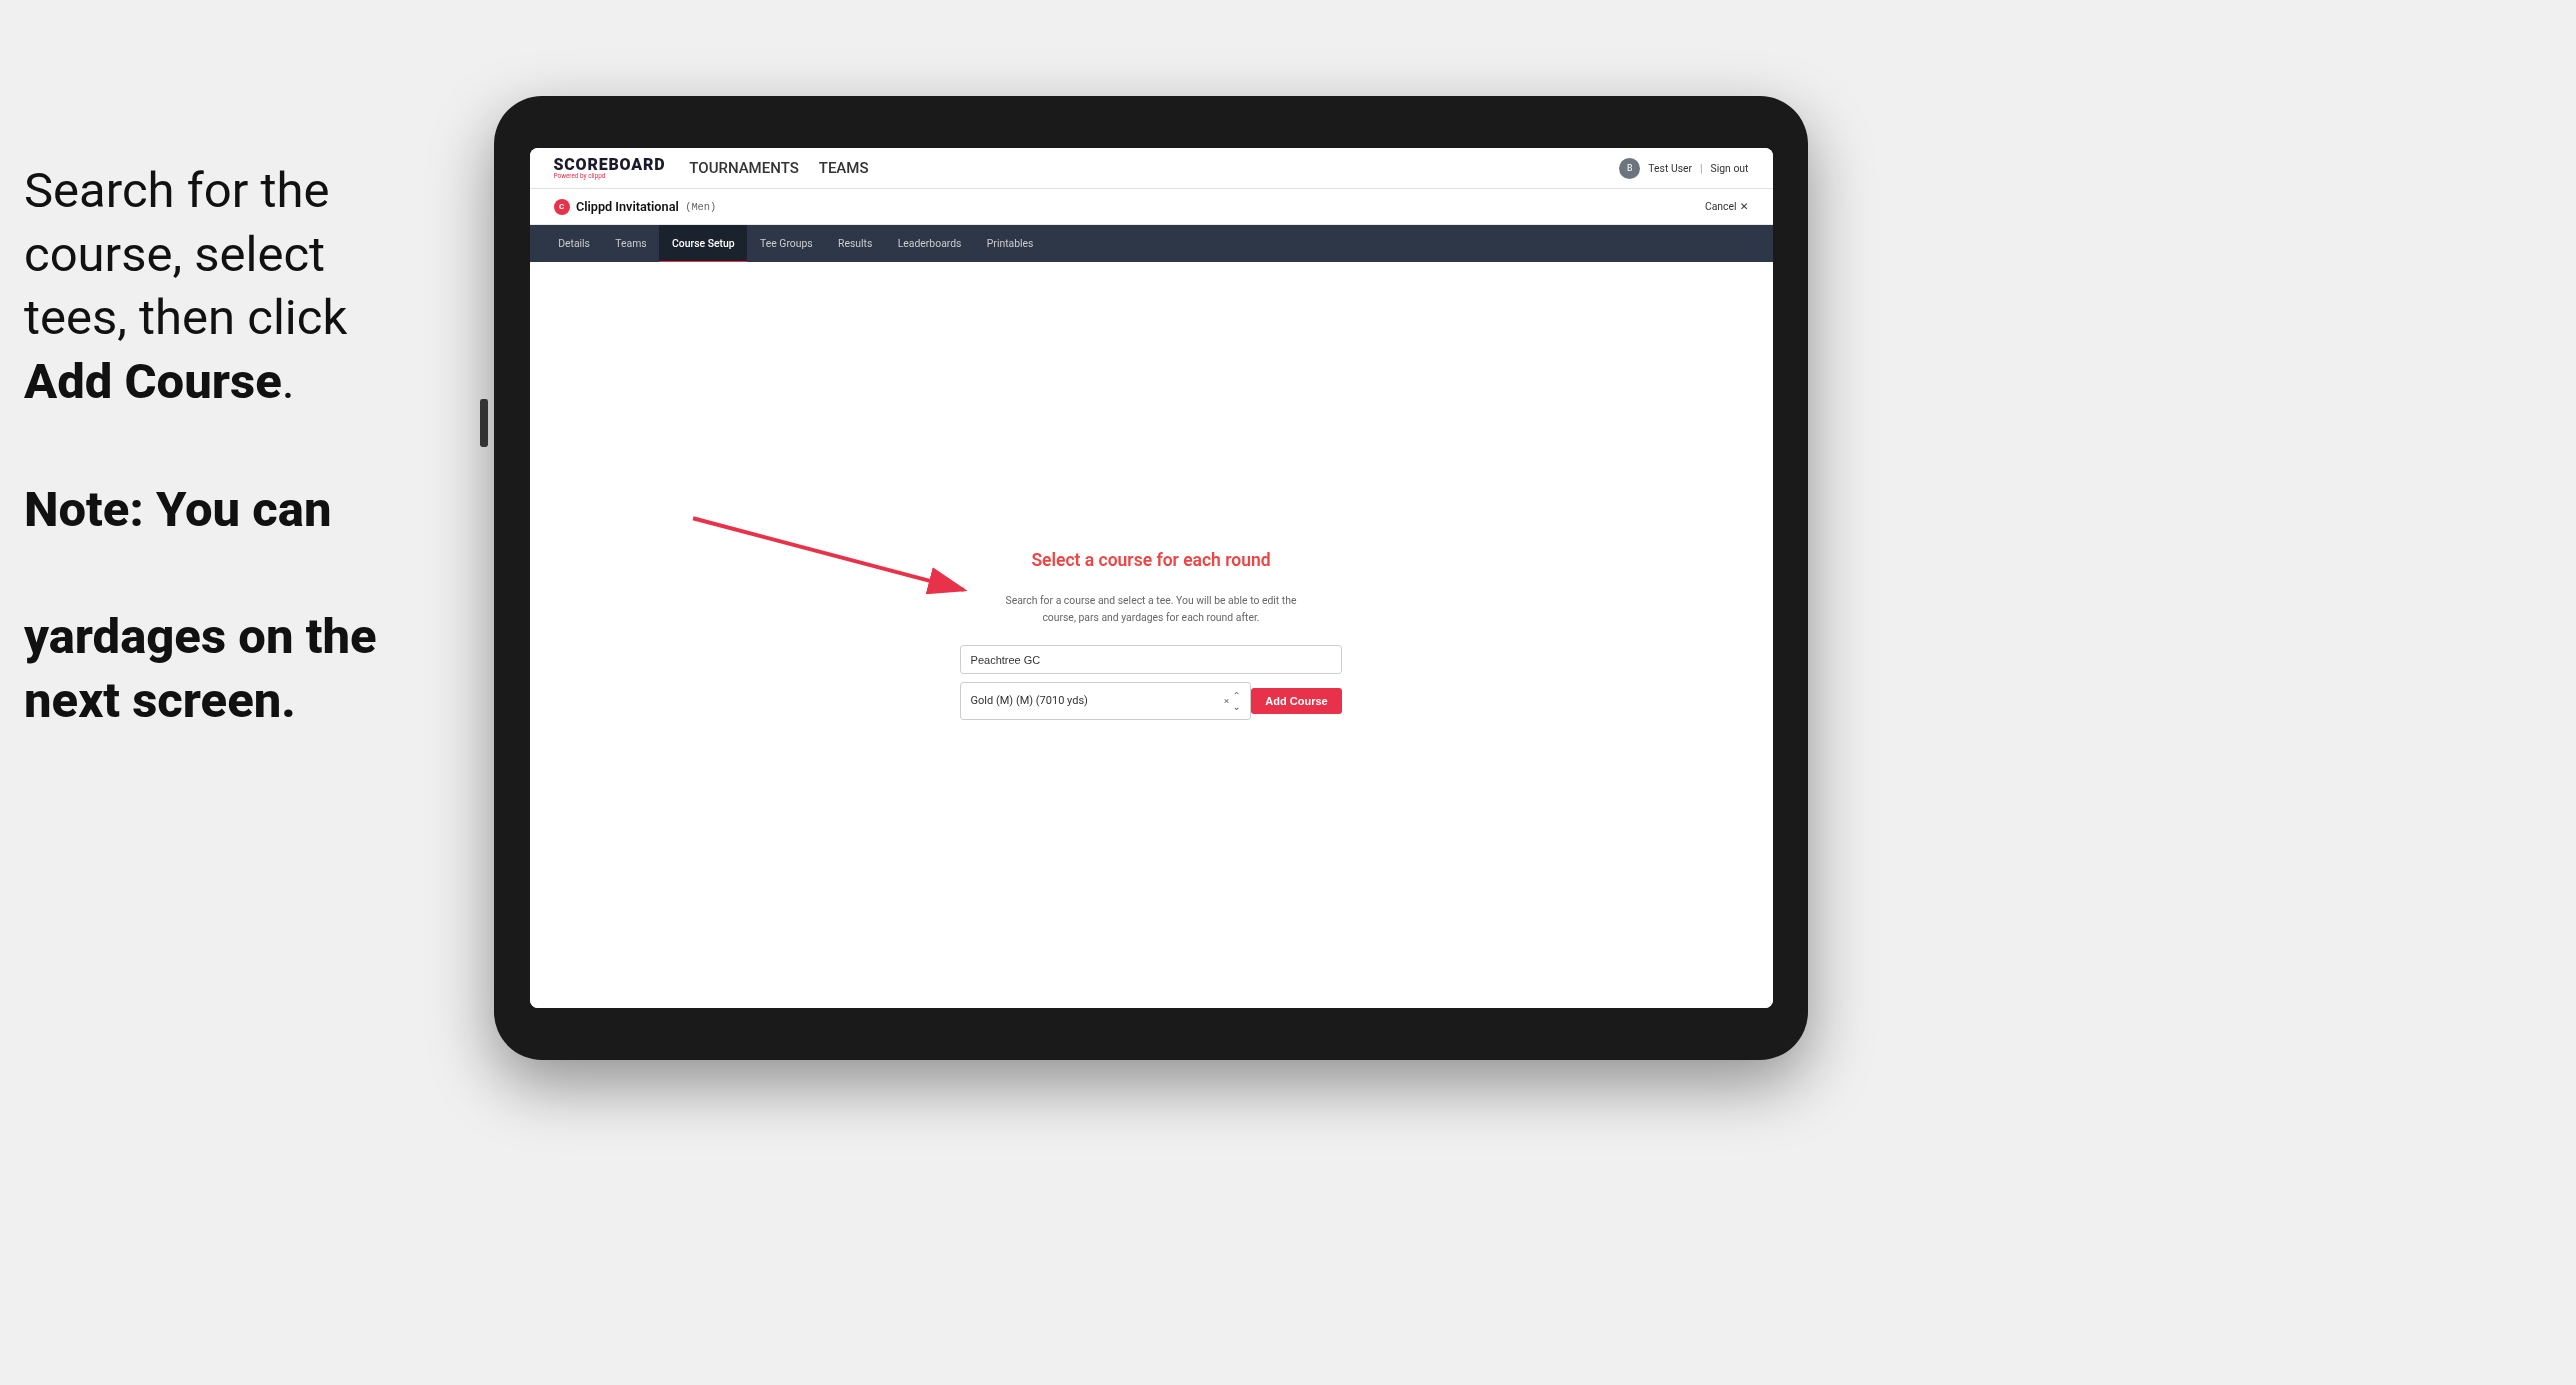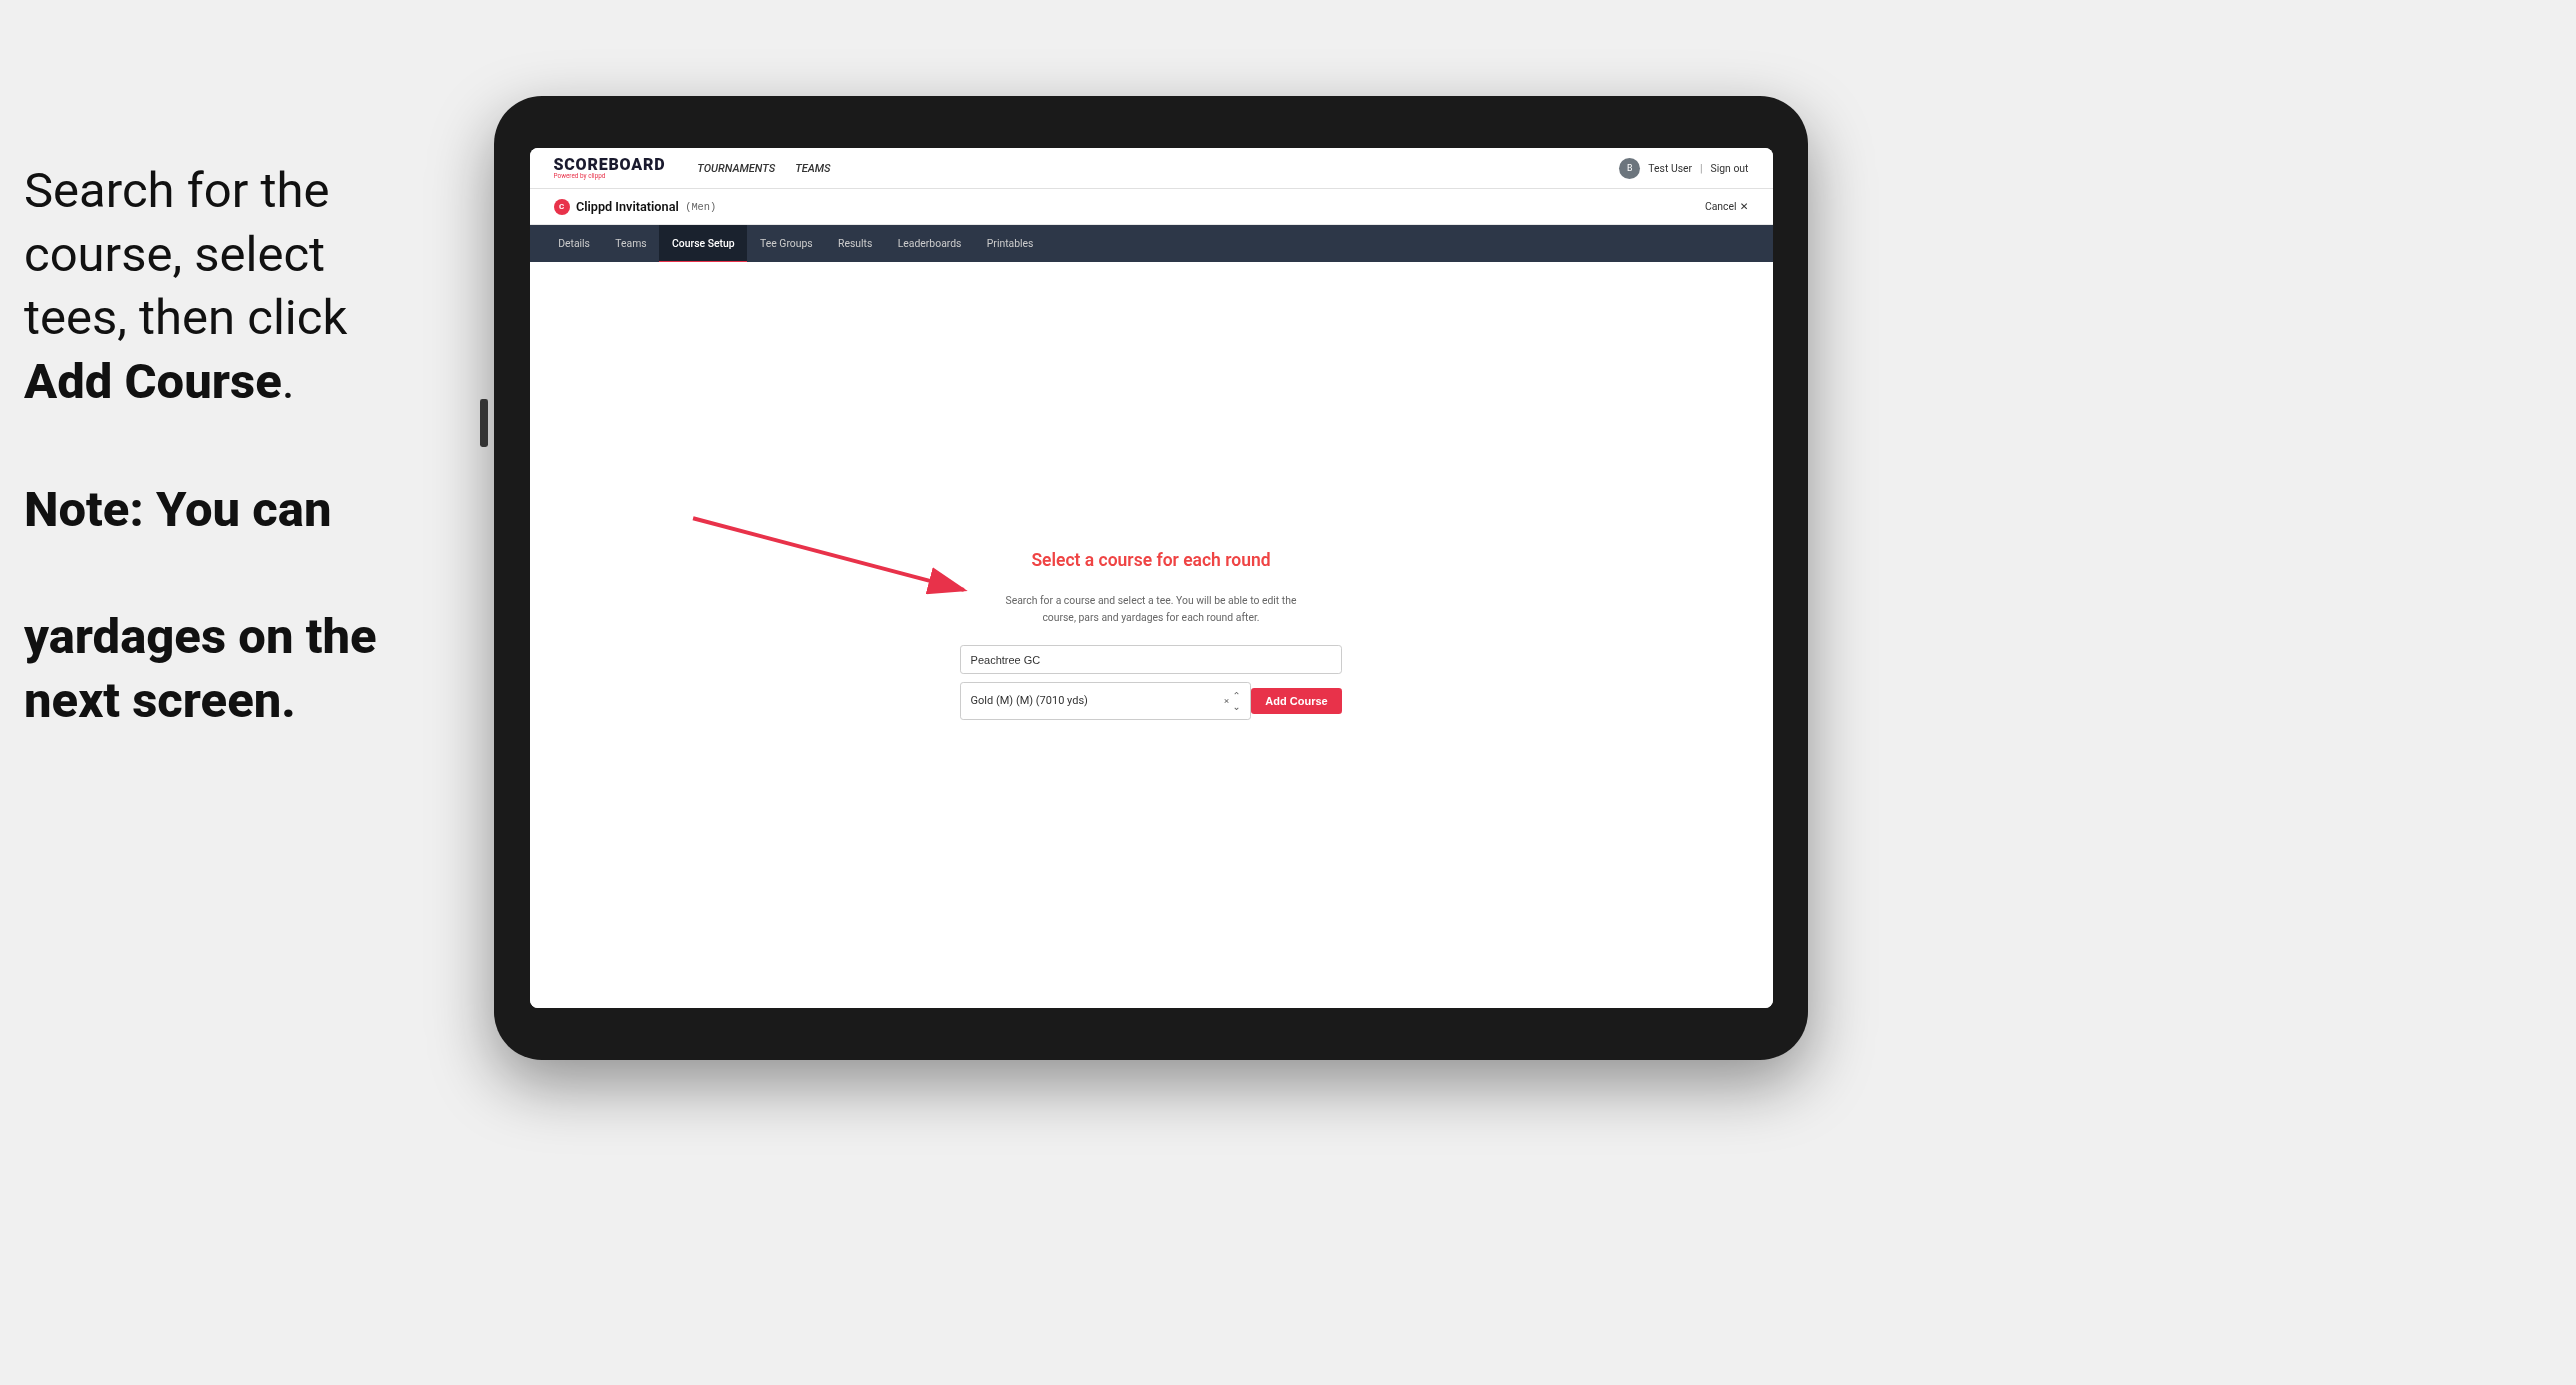--- a/index.html
+++ b/index.html
@@ -78,21 +78,21 @@
       padding: 0 24px;
       height: 41px;
       display: flex;
       align-items: center;
       justify-content: space-between;
       flex-shrink: 0;
     }
     .navbar-left {
       display: flex;
       align-items: center;
-      gap: 32px;
+      gap: 24px;
     }
     .logo-area {
       display: flex;
       flex-direction: column;
     }
     .logo-text {
       font-size: 16px;
       font-weight: 900;
       color: #1a1a2e;
       letter-spacing: 0.8px;
@@ -101,26 +101,25 @@
     .logo-sub {
       font-size: 6.4px;
       color: #e8324a;
       line-height: 1;
     }
     .nav-links {
       display: flex;
       gap: 20px;
     }
     .nav-link {
-      font-size: 11px;
+      font-size: 15px;
       color: #333;
       text-decoration: none;
       font-weight: 500;
       cursor: pointer;
-      font-style: italic;
     }
     .navbar-right {
       display: flex;
       align-items: center;
       gap: 8px;
       font-size: 10.4px;
       color: #333;
     }
     .user-avatar {
       width: 21px;

